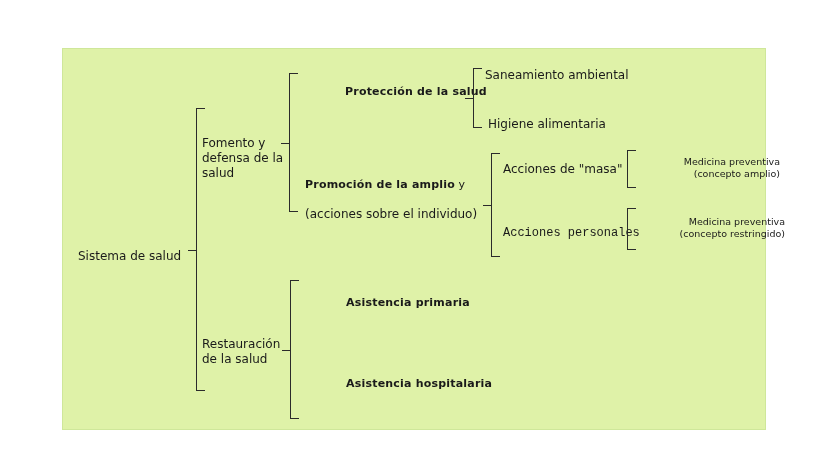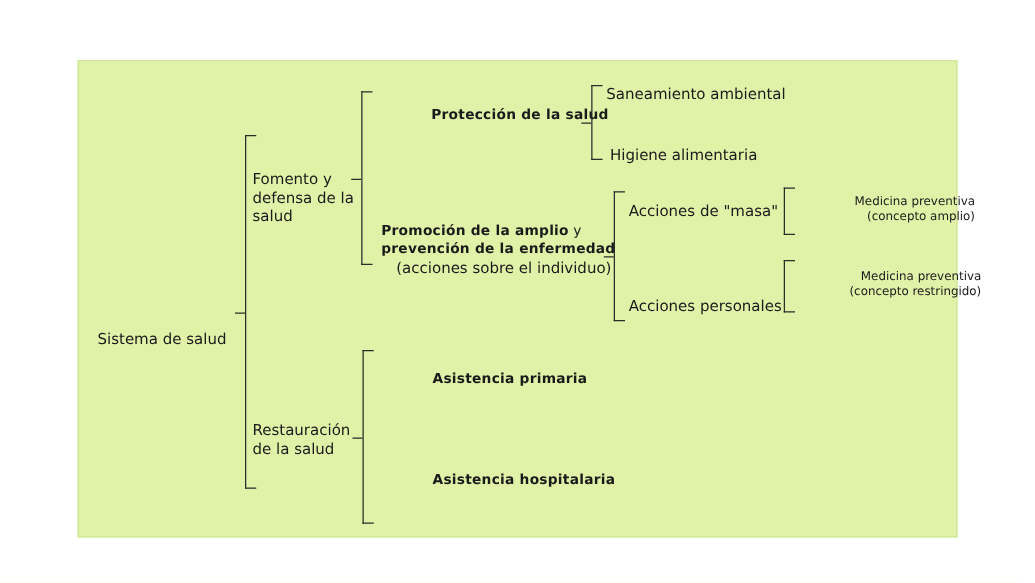--- a/index.html
+++ b/index.html
@@ -89,21 +89,21 @@
     top: 50%;
   }
 </style>
 </head>
 <body>
 
 <div id="canvas">
 
   <div id="diagram-bg"></div>
 
-  <div class="node lbl-normal" style="left:78px; top:264px; width:130px;">Sistema de salud</div>
+  <div class="node lbl-normal" style="left:78px; top:249px; width:130px;">Sistema de salud</div>
 
   <div class="bracket" style="left:196px; top:108px; height:283px;">
     <div class="spine"></div>
     <div class="arm top"></div>
     <div class="arm bottom"></div>
     <div class="stub"></div>
   </div>
 
   <div class="node lbl-normal" style="left:202px; top:136px; width:90px;">Fomento y
 defensa de la
@@ -121,32 +121,32 @@
   <div class="bracket" style="left:473px; top:68px; height:60px;">
     <div class="spine"></div>
     <div class="arm top"></div>
     <div class="arm bottom"></div>
     <div class="stub"></div>
   </div>
 
   <div class="node lbl-normal" style="left:485px; top:68px; width:180px;">Saneamiento ambiental</div>
   <div class="node lbl-normal" style="left:488px; top:117px; width:180px;">Higiene alimentaria</div>
 
-  <div class="node mixed" style="left:305px; top:178px; width:190px;"><b>Promoción de la amplio</b><span class="sub"> y</span><br><b>prevención de la enfermedad</b></div>
-  <div class="node lbl-normal" style="left:317px; top:207px; width:185px;">(acciones sobre el individuo)</div>
+  <div class="node mixed" style="left:305px; top:178px; width:190px;"><b>Promoción de la amplio</b><span class="sub"> y</span><br></div>
+  <div class="node lbl-normal" style="left:305px; top:207px; width:185px;">(acciones sobre el individuo)</div>
 
   <div class="bracket" style="left:491px; top:153px; height:104px;">
     <div class="spine"></div>
     <div class="arm top"></div>
     <div class="arm bottom"></div>
     <div class="stub"></div>
   </div>
 
   <div class="node lbl-normal" style="left:503px; top:162px; width:150px;">Acciones de "masa"</div>
-  <div class="node lbl-normal" style="left:503px; top:238px; width:150px;">Acciones personales</div>
+  <div class="node lbl-normal" style="left:503px; top:226px; width:150px;font-family:Liberation Mono, monospace;">Acciones personales</div>
 
   <div class="bracket" style="left:627px; top:150px; height:38px;">
     <div class="spine"></div>
     <div class="arm top"></div>
     <div class="arm bottom"></div>
   </div>
   <div class="node lbl-small" style="left:640px; top:156px; width:140px;">Medicina preventiva
 (concepto amplio)</div>
 
   <div class="bracket" style="left:627px; top:208px; height:42px;">

